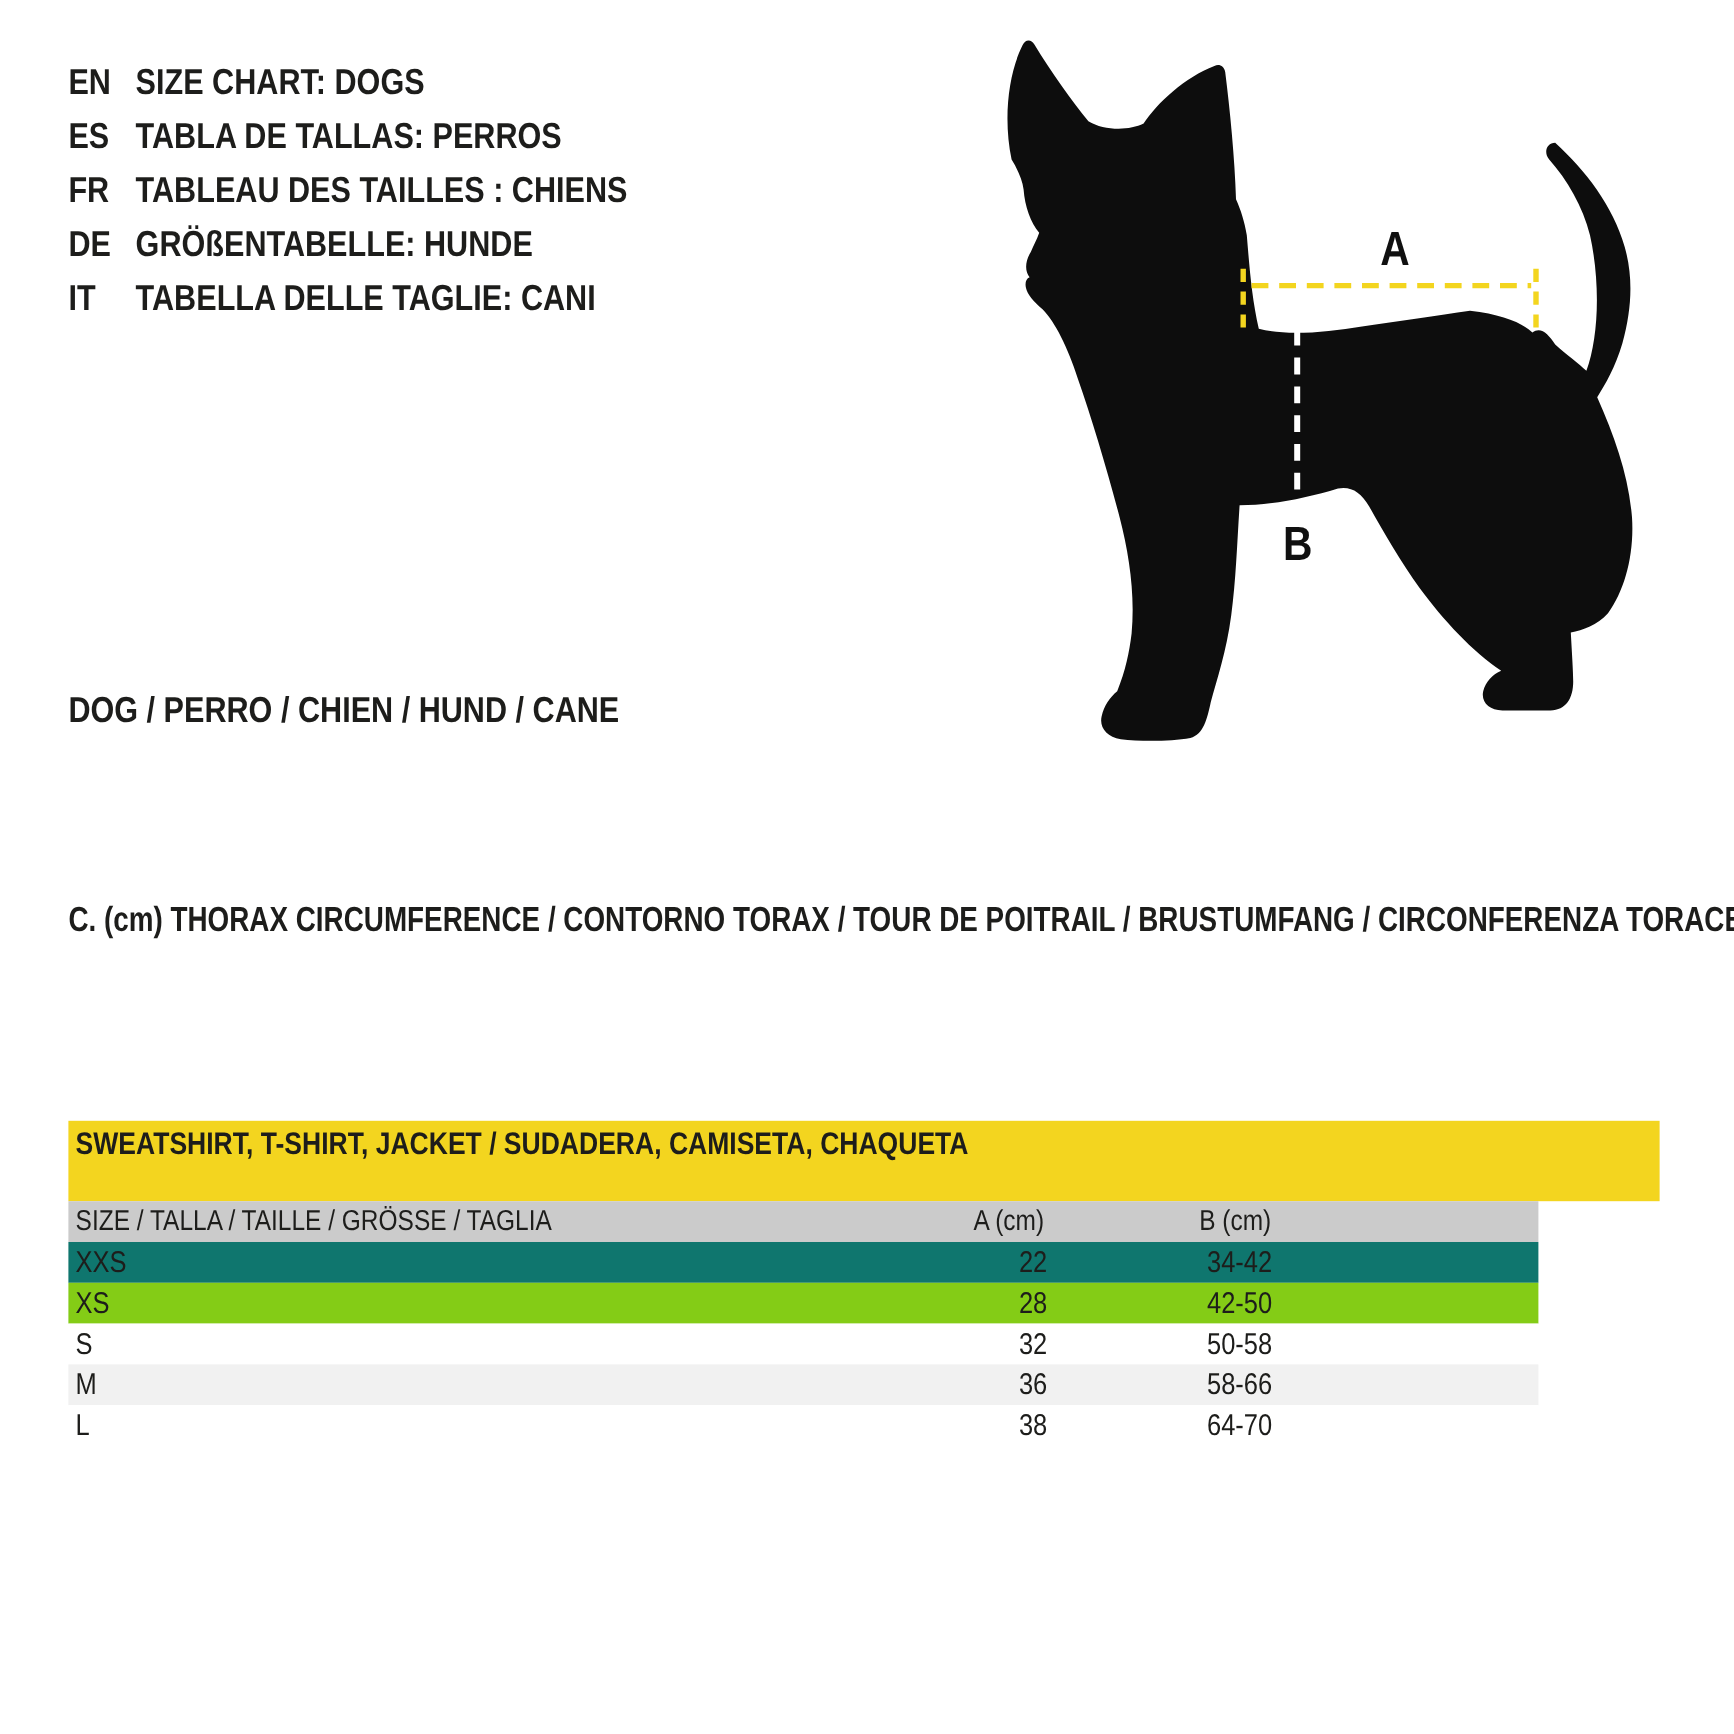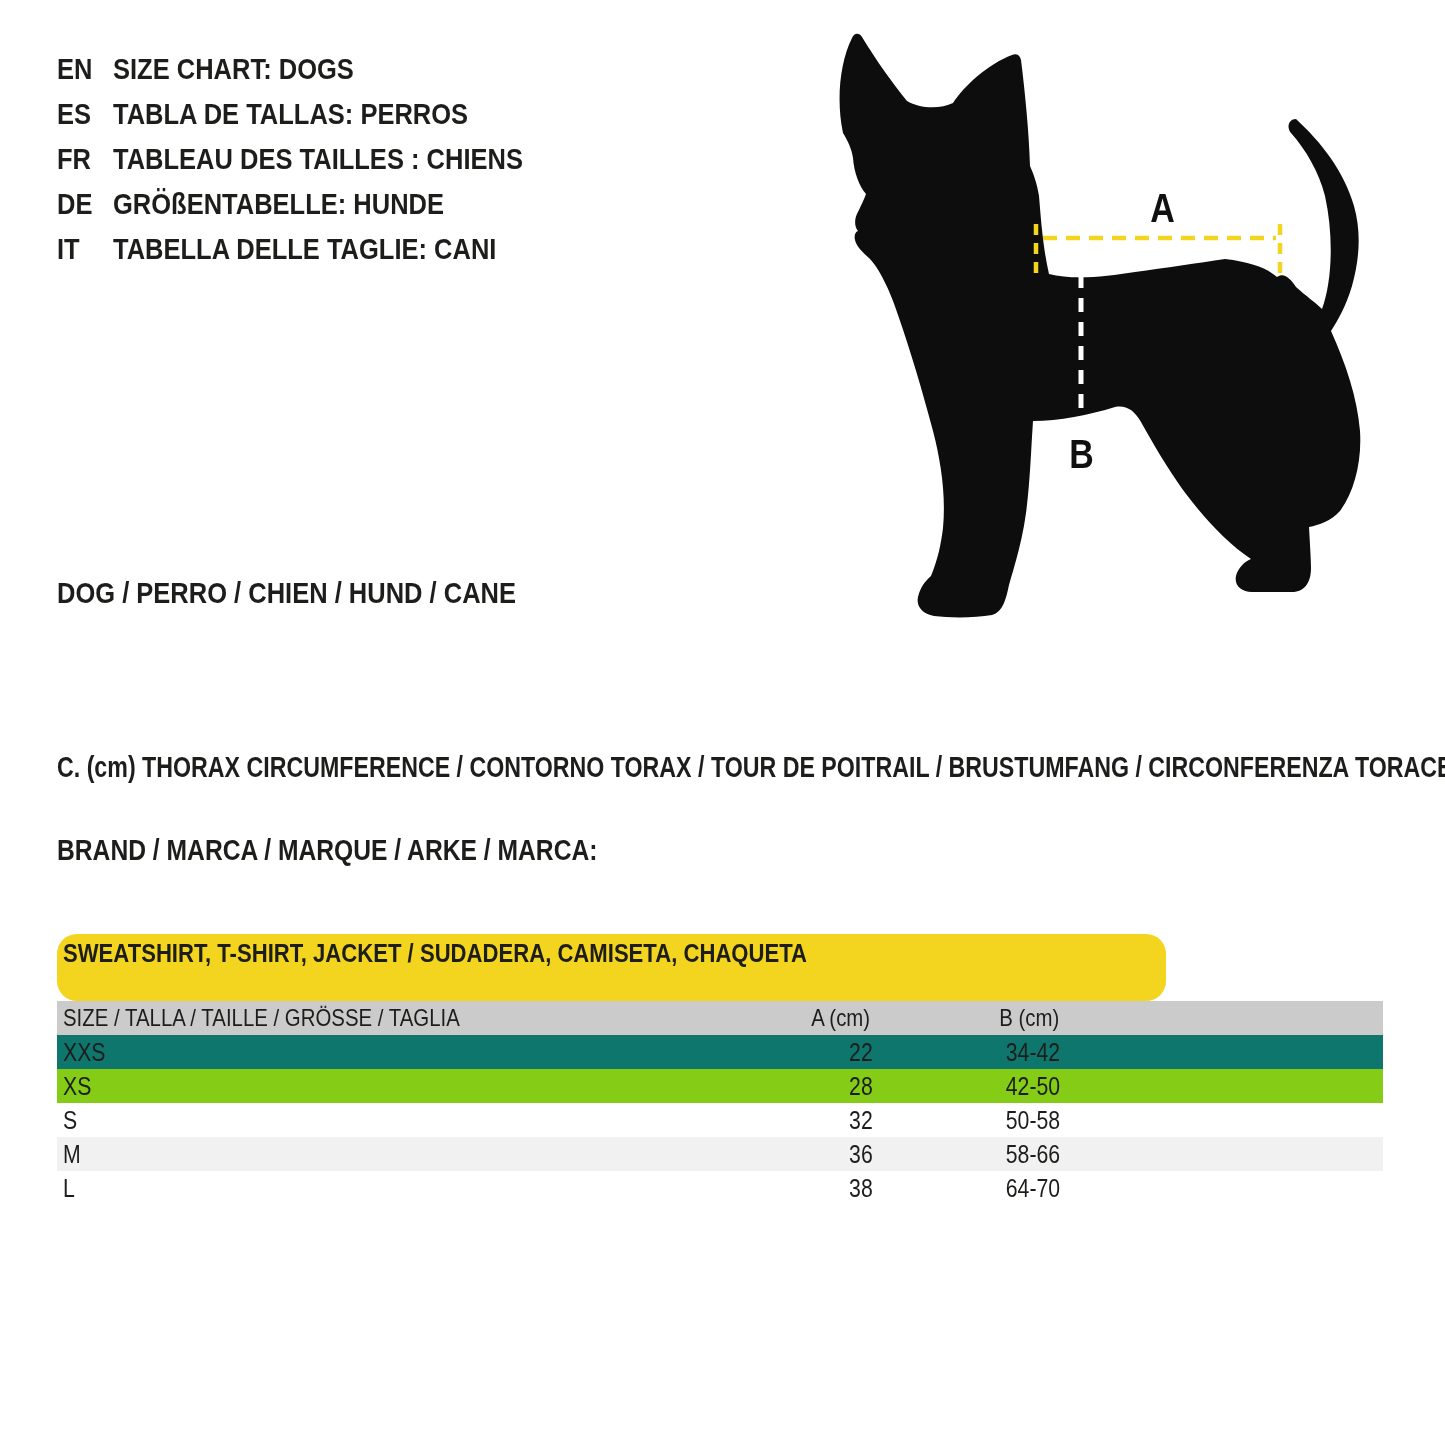--- a/index.html
+++ b/index.html
@@ -22,23 +22,23 @@
 
   
   .line { position:absolute; left:57px; font-size:29px; font-weight:700; }
 
   
   .dog-svg { position:absolute; left:0; top:0; width:1445px; height:1445px; }
   .measure-label { position:absolute; width:70px; text-align:center; font-size:40px; font-weight:700; color:#101010; }
 
   
   .size-table { position:absolute; left:57px; top:934px; width:1326px; }
-  .t-banner { position:absolute; left:0; top:0; width:1109px; height:67px;border-radius:20px; }
+  .t-banner { position:absolute; left:0; top:0; width:1326px; height:67px; }
   .t-banner-line { position:absolute; left:6px; font-size:26px; font-weight:700; }
-  .t-grid-row { position:absolute; left:0; width:1326px; height:34px;
+  .t-grid-row { position:absolute; left:0; width:1225px; height:34px;
                 display:grid; grid-template-columns:560px 258px 190px 1fr; align-items:center;
                 font-size:24px; font-weight:700; }
   .t-grid-row .c-size { padding-left:6px; text-align:left; }
   .t-grid-row .c-a, .t-grid-row .c-b { text-align:right; }
   .t-colhead { top:67px; }
   .t-data { font-weight:400; font-size:25px; }
 </style>
 </head>
 <body>
 
@@ -130,23 +130,20 @@
     <span class="txc">B</span>
   </div>
 
   <div class="line" style="top:576px; font-size:30px;">
     <span class="tx">DOG / PERRO / CHIEN / HUND / CANE</span>
   </div>
 
   <div class="line" style="top:751px;">
     <span class="tx tx-xl">C. (cm) THORAX CIRCUMFERENCE / CONTORNO TORAX / TOUR DE POITRAIL / BRUSTUMFANG / CIRCONFERENZA TORACE</span>
   </div>
-  <div class="line" style="top:834px;">
-    <span class="tx">BRAND / MARCA / MARQUE / ARKE / MARCA:</span>
-  </div>
 
   <div class="size-table">
     <div class="t-banner" style="background:#F3D51F;">
       <div class="t-banner-line" style="top:4px;"><span class="tx">SWEATSHIRT, T-SHIRT, JACKET / SUDADERA, CAMISETA, CHAQUETA</span></div>
     </div>
 
     <div class="t-grid-row t-colhead" style="background:#CBCBCB; font-weight:400;">
       <div class="c-size"><span class="tx">SIZE / TALLA / TAILLE / GRÖSSE / TAGLIA</span></div>
       <div class="c-a"><span class="txc">A (cm)</span></div>
       <div class="c-b"><span class="txc">B (cm)</span></div>

